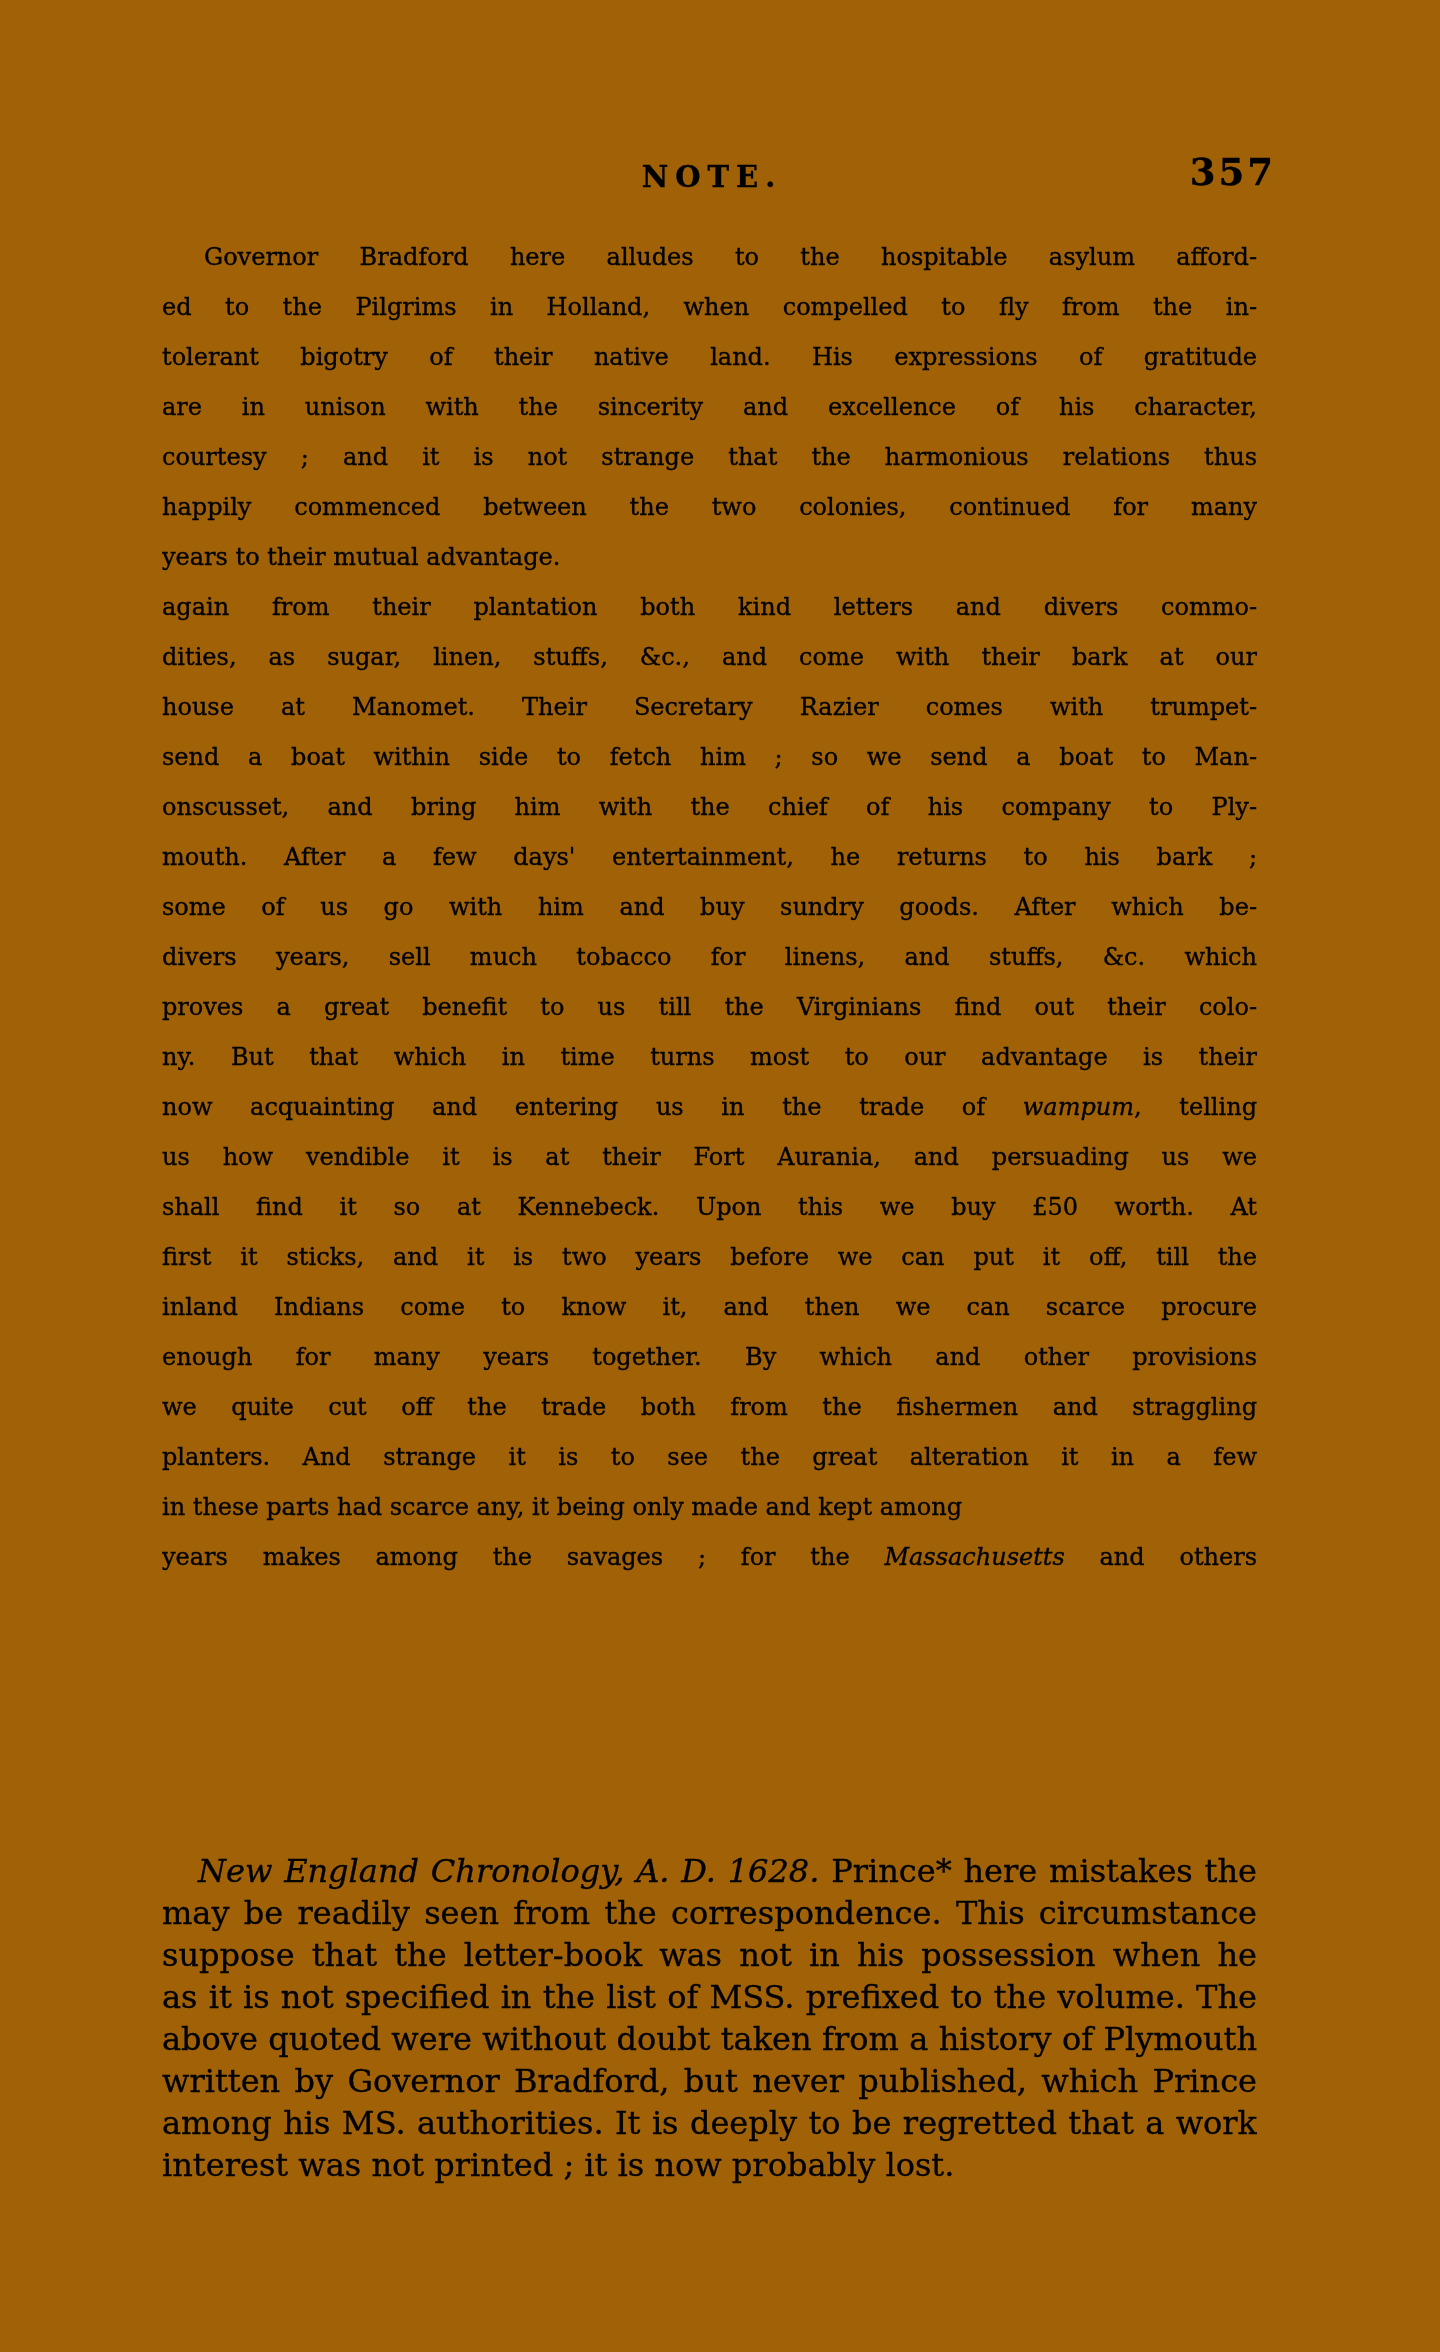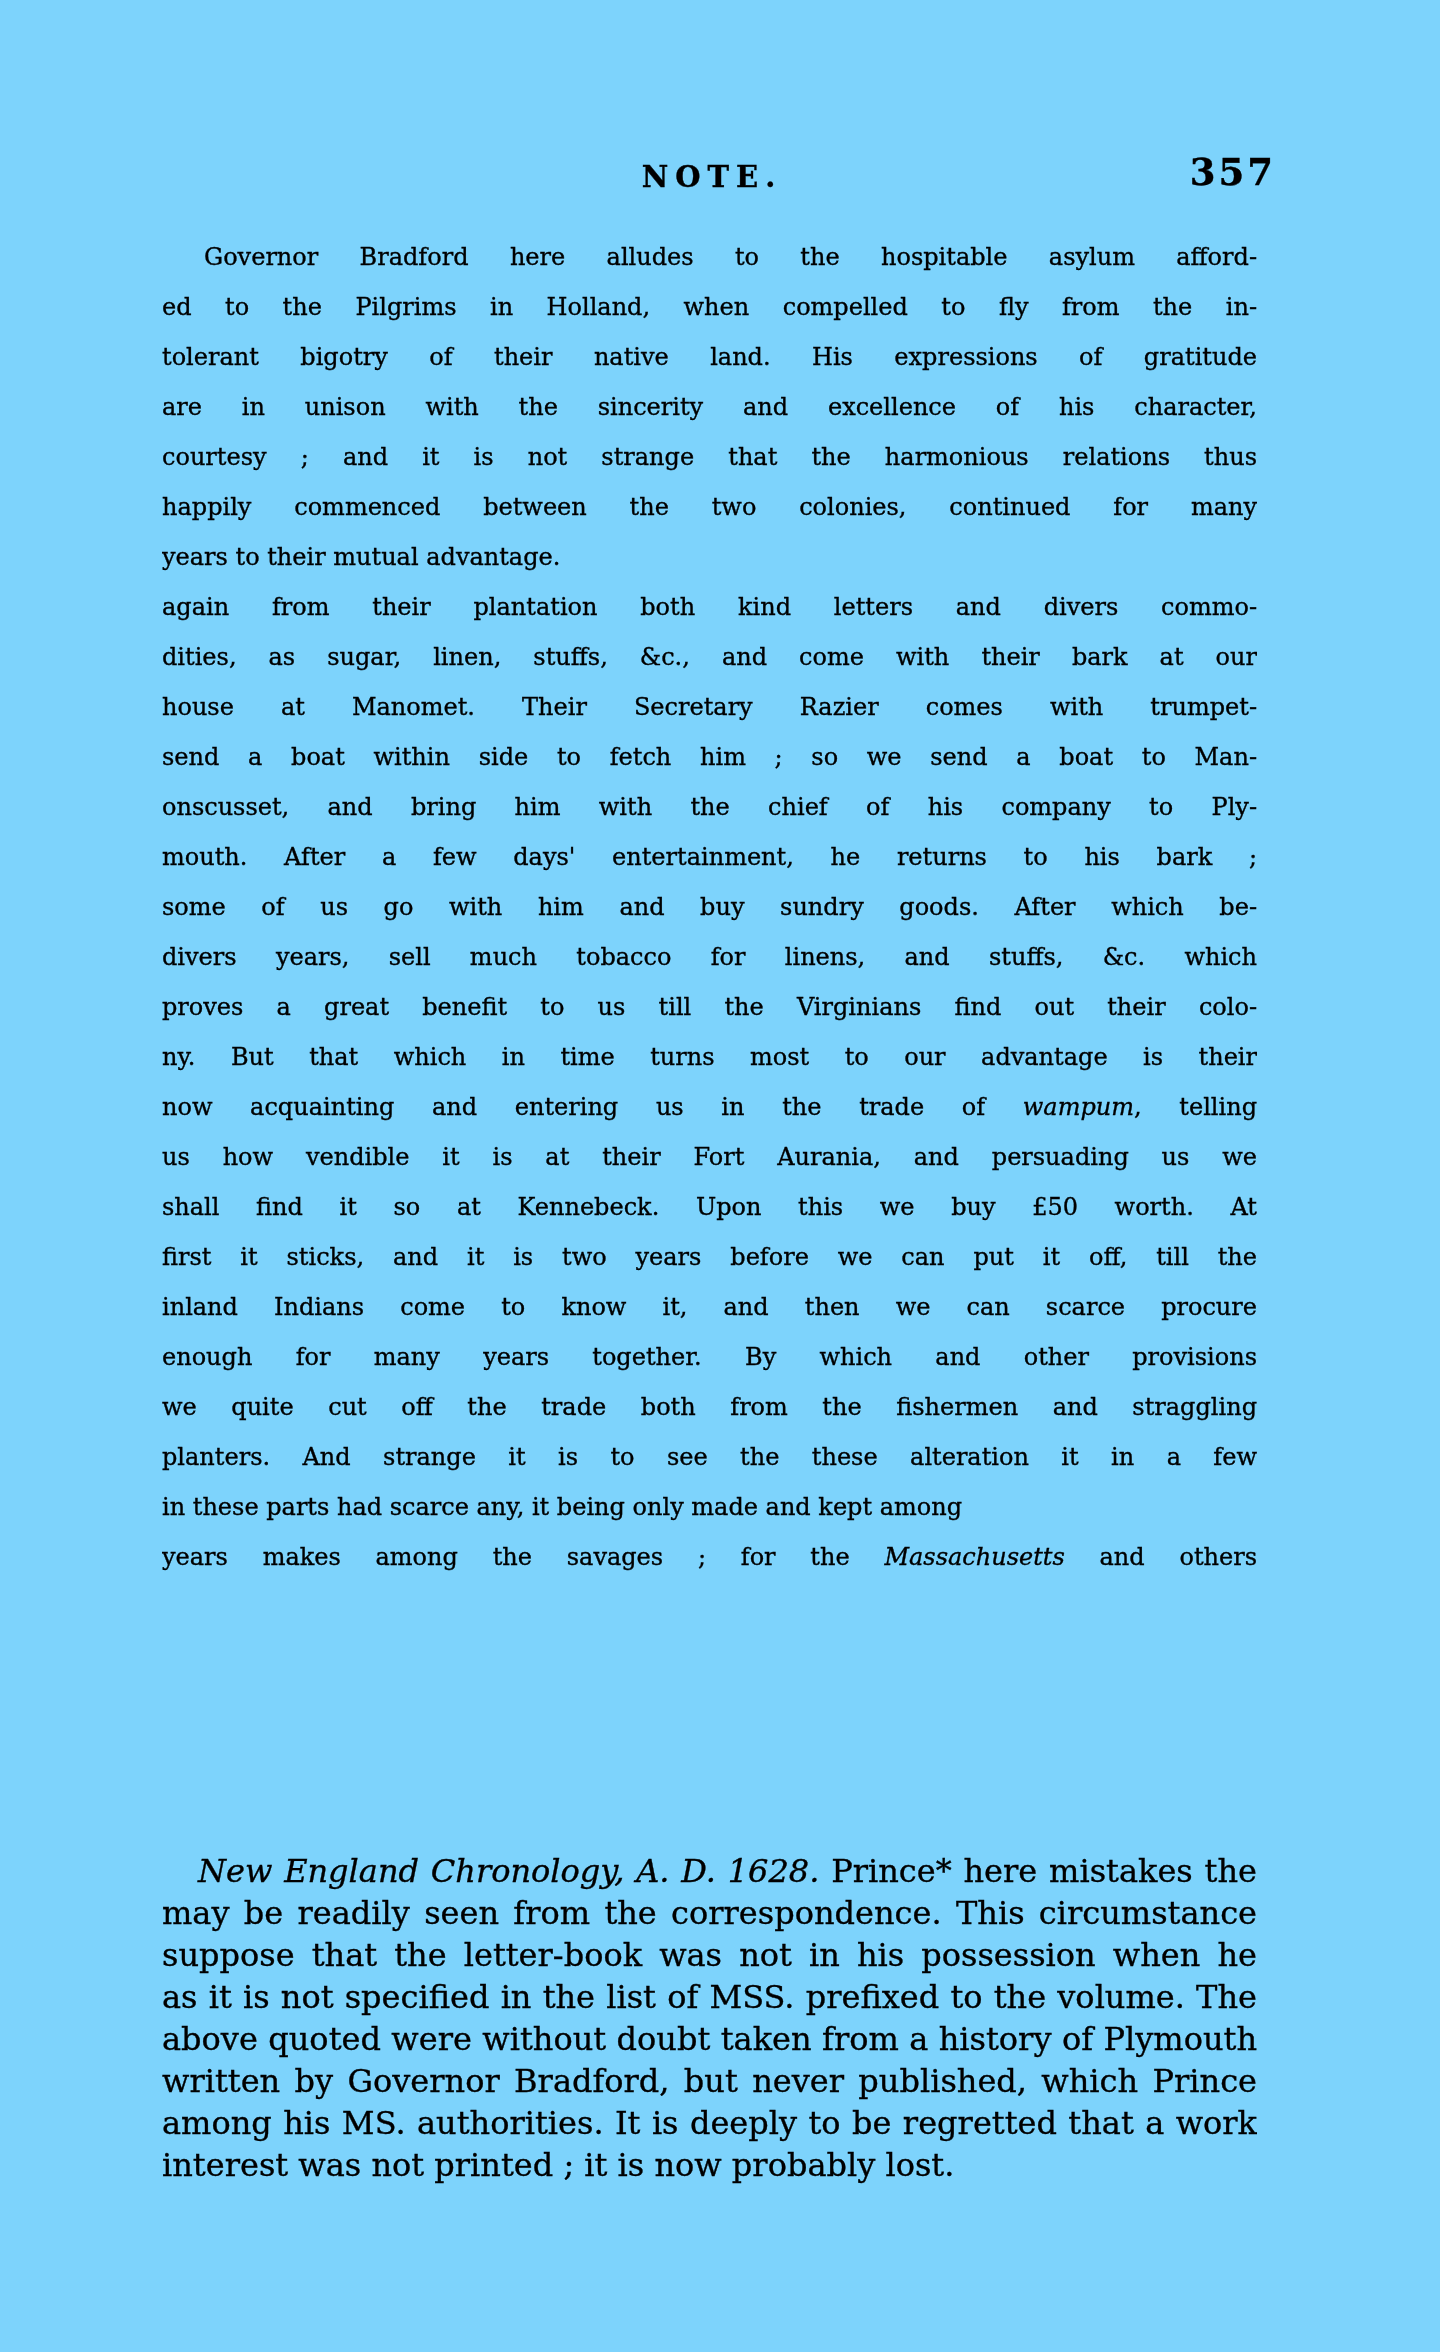--- a/index.html
+++ b/index.html
@@ -4,21 +4,21 @@
 <style>
   html, body {
     margin: 0;
     padding: 0;
     background: #ffffff;
   }
   .page {
     position: relative;
     width: 1440px;
     height: 2352px;
-    background: #7dd3fc;
+    background: #a16207;
     color: #000000;
     font-family: "DejaVu Serif", "Liberation Serif", serif;
     overflow: hidden;
   }
   .scan-text {
     -webkit-text-stroke: 0.35px #000;
   }
   .header {
     position: absolute;
     top: 156px;
@@ -108,21 +108,21 @@
         <div class="line">divers years, sell much tobacco for linens, and stuffs, &amp;c. which</div>
         <div class="line">proves a great benefit to us till the Virginians find out their colo-</div>
         <div class="line">ny.  But that which in time turns most to our advantage is their</div>
         <div class="line">now acquainting and entering us in the trade of <i>wampum</i>, telling</div>
         <div class="line">us how vendible it is at their Fort Aurania, and persuading us we</div>
         <div class="line">shall find it so at Kennebeck.  Upon this we buy £50 worth.  At</div>
         <div class="line">first it sticks, and it is two years before we can put it off, till the</div>
         <div class="line">inland Indians come to know it, and then we can scarce procure</div>
         <div class="line">enough for many years together.  By which and other provisions</div>
         <div class="line">we quite cut off the trade both from the fishermen and straggling</div>
-        <div class="line">planters.  And strange it is to see the these alteration it in a few</div>
+        <div class="line">planters.  And strange it is to see the great alteration it in a few</div>
         <div class="line last">in these parts had scarce any, it being only made and kept among</div>
         <div class="line">years makes among the savages ; for the <i>Massachusetts</i> and others</div>
       </div>
     </div>
 
   <div class="footnote">
       <div class="line first"><i> New England Chronology, A. D. 1628.  </i>Prince* here mistakes the year, as</div>
       <div class="line">may be readily seen from the correspondence.  This circumstance leads us to</div>
       <div class="line">suppose that the letter-book was not in his possession when he wrote, especially</div>
       <div class="line">as it is not specified in the list of MSS. prefixed to the volume.  The extracts</div>

